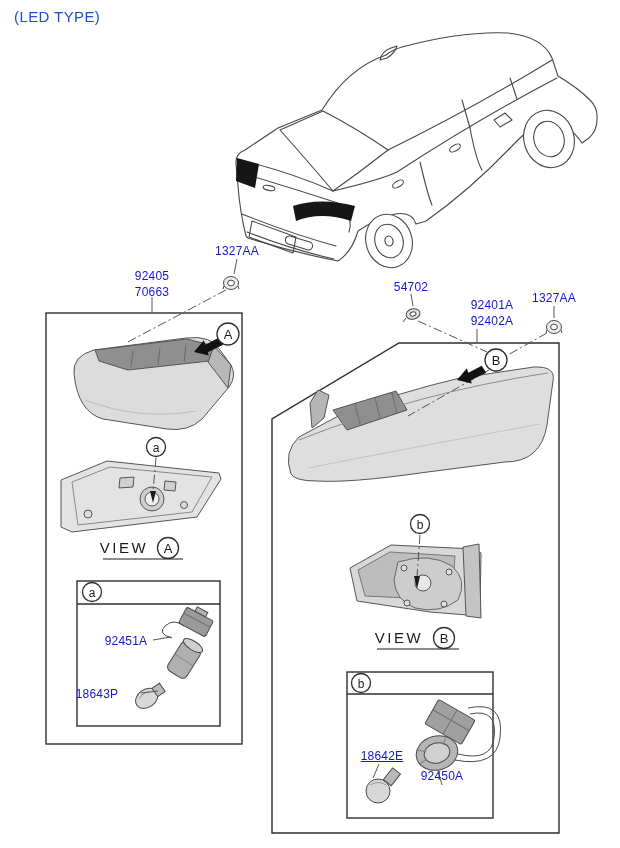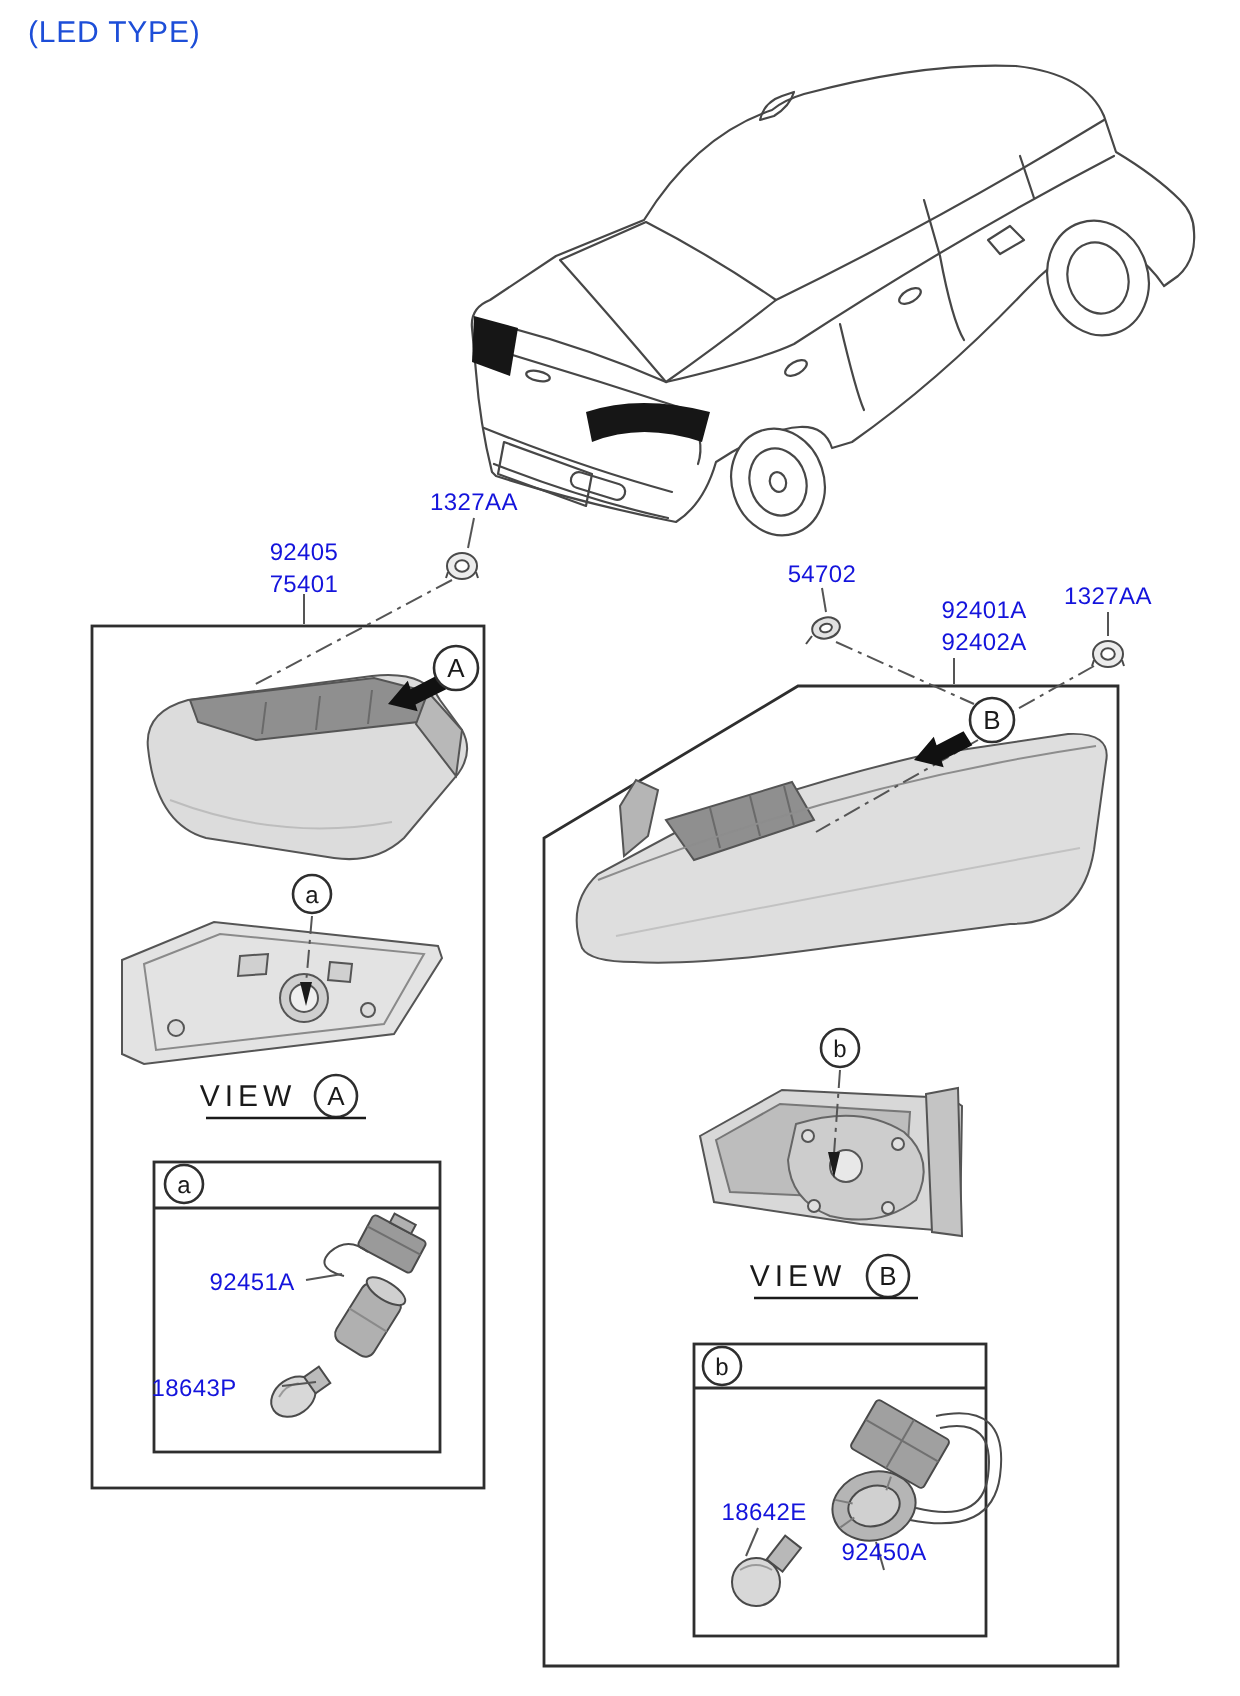--- a/index.html
+++ b/index.html
@@ -261,32 +261,32 @@
       <line x1="377" y1="649" x2="459" y2="649"></line>
     </g>
   </svg>
 
   <div class="static-label" style="left:14px; top:8px;">(LED TYPE)</div>
 
   <div class="label" style="left:237px; top:251px;">1327AA</div>
 
   <div class="label two-line" style="left:152px; top:284px;">
     <div>92405</div>
-    <div>75401</div>
+    <div>70663</div>
   </div>
 
   <div class="label" style="left:411px; top:287px;">54702</div>
 
   <div class="label two-line" style="left:492px; top:313px;text-align:right;">
     <div>92401A</div>
     <div>92402A</div>
   </div>
 
   <div class="label" style="left:554px; top:298px;">1327AA</div>
 
   <div class="label" style="left:126px; top:641px;">92451A</div>
 
   <div class="label" style="left:97px; top:694px;">18643P</div>
 
-  <div class="label" style="left:382px; top:756px;">18642E</div>
+  <div class="label" style="left:382px; top:756px;text-decoration:underline;">18642E</div>
 
   <div class="label" style="left:442px; top:776px;">92450A</div>
 </div>
 
 </body></html>

